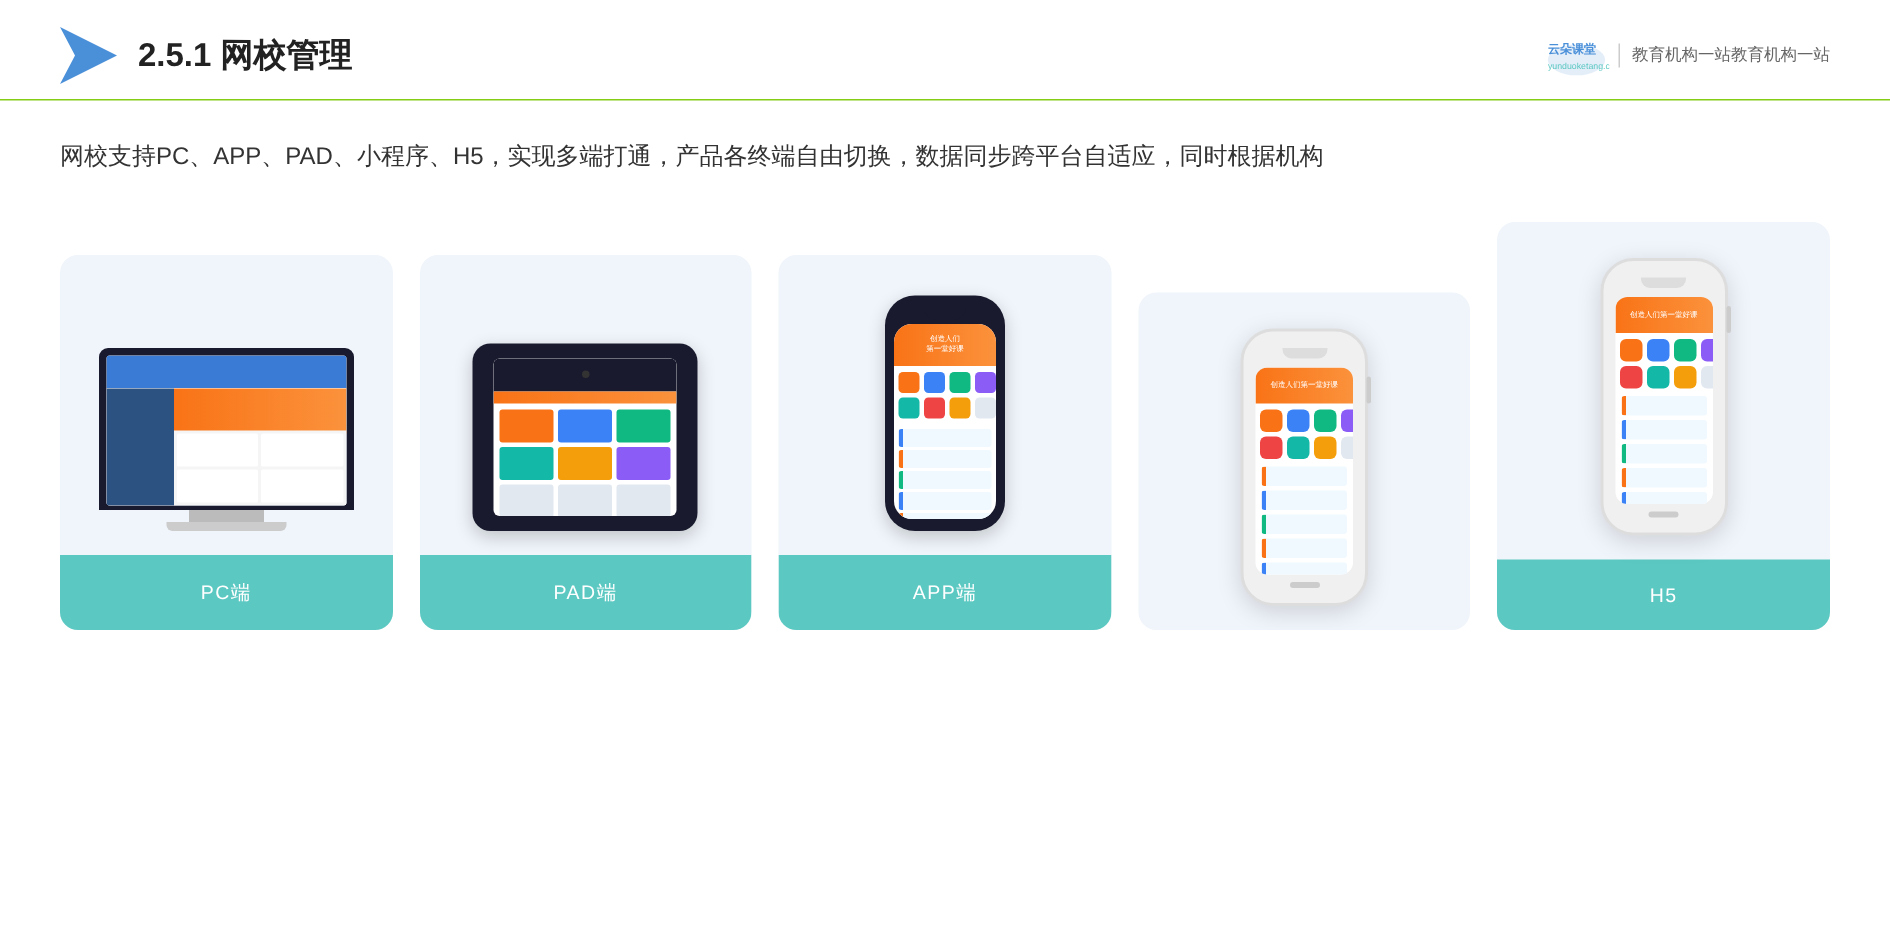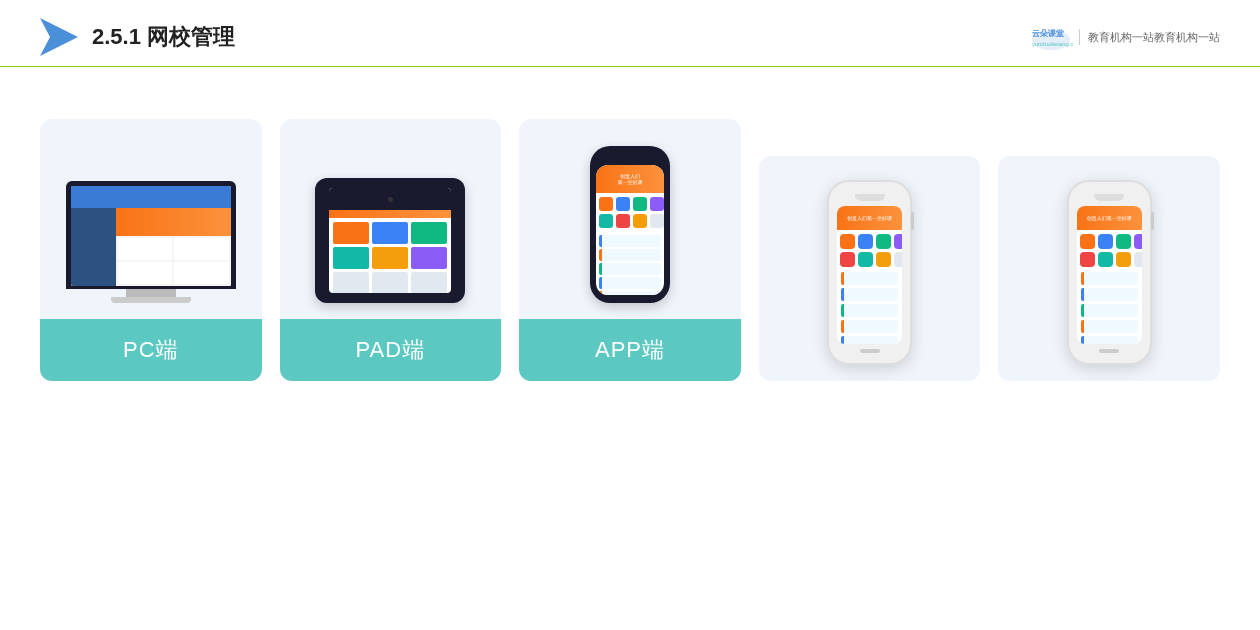--- a/index.html
+++ b/index.html
@@ -114,21 +114,21 @@
       justify-content: center;
       min-height: 200px;
       width: 100%;
     }
 
     .device-card-label {
       background: #5cc8c2;
       width: 100%;
       text-align: center;
       color: #fff;
-      font-size: 22px;
+      font-size: 13px;
       padding: 16px 0;
       font-weight: 400;
       letter-spacing: 1px;
     }
 
     
     .pc-mockup {
       display: flex;
       flex-direction: column;
       align-items: center;
@@ -474,20 +474,21 @@
       <div class="brand-text">
         <span>教育机构一站</span>
         <span>教育机构一站</span>
       </div>
     </div>
   </div>
 
   <div class="content">
 
     <div class="description">
+      <div>网校支持PC、APP、PAD、小程序、H5，实现多端打通，产品各终端自由切换，数据同步跨平台自适应，同时根据机构</div>
     </div>
 
     <div class="cards-container">
 
       <div class="device-card">
         <div class="device-card-image">
           <div class="pc-mockup">
             <div class="pc-screen-outer">
               <div class="pc-screen-inner">
                 <div class="pc-screen-content">
@@ -632,17 +633,18 @@
                   <div class="mini-list-item blue-b"></div>
                   <div class="mini-list-item green-b"></div>
                   <div class="mini-list-item"></div>
                   <div class="mini-list-item blue-b"></div>
                 </div>
               </div>
               <div class="mini-phone-button"></div>
             </div>
           </div>
         </div>
+        <div class="device-card-label">H5</div>
       </div>
 
     </div>
   </div>
 </div>
 
 </body></html>

